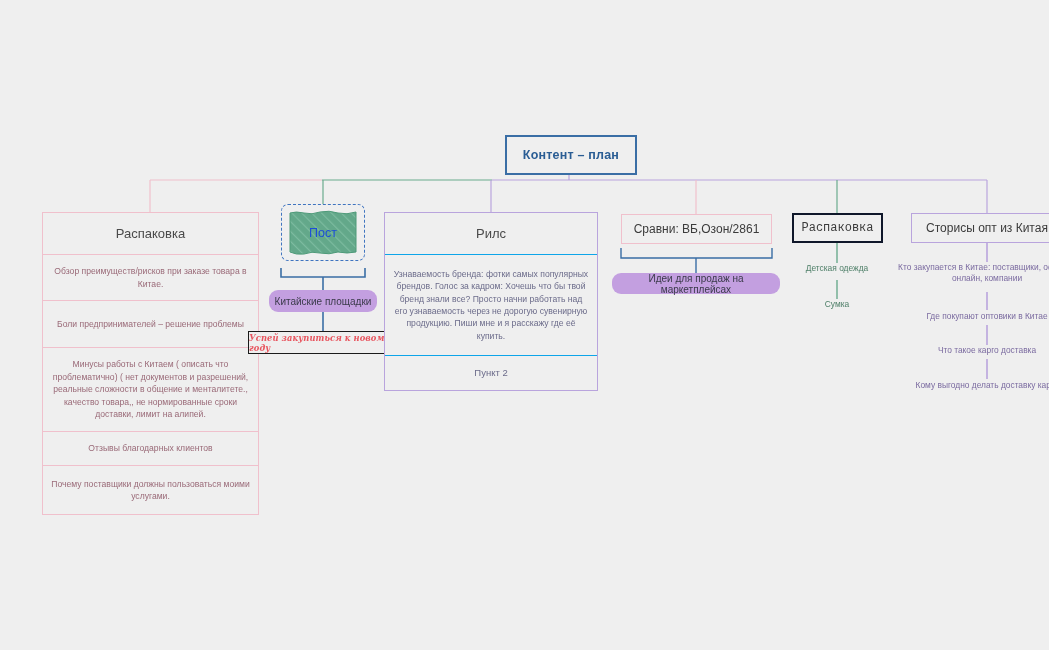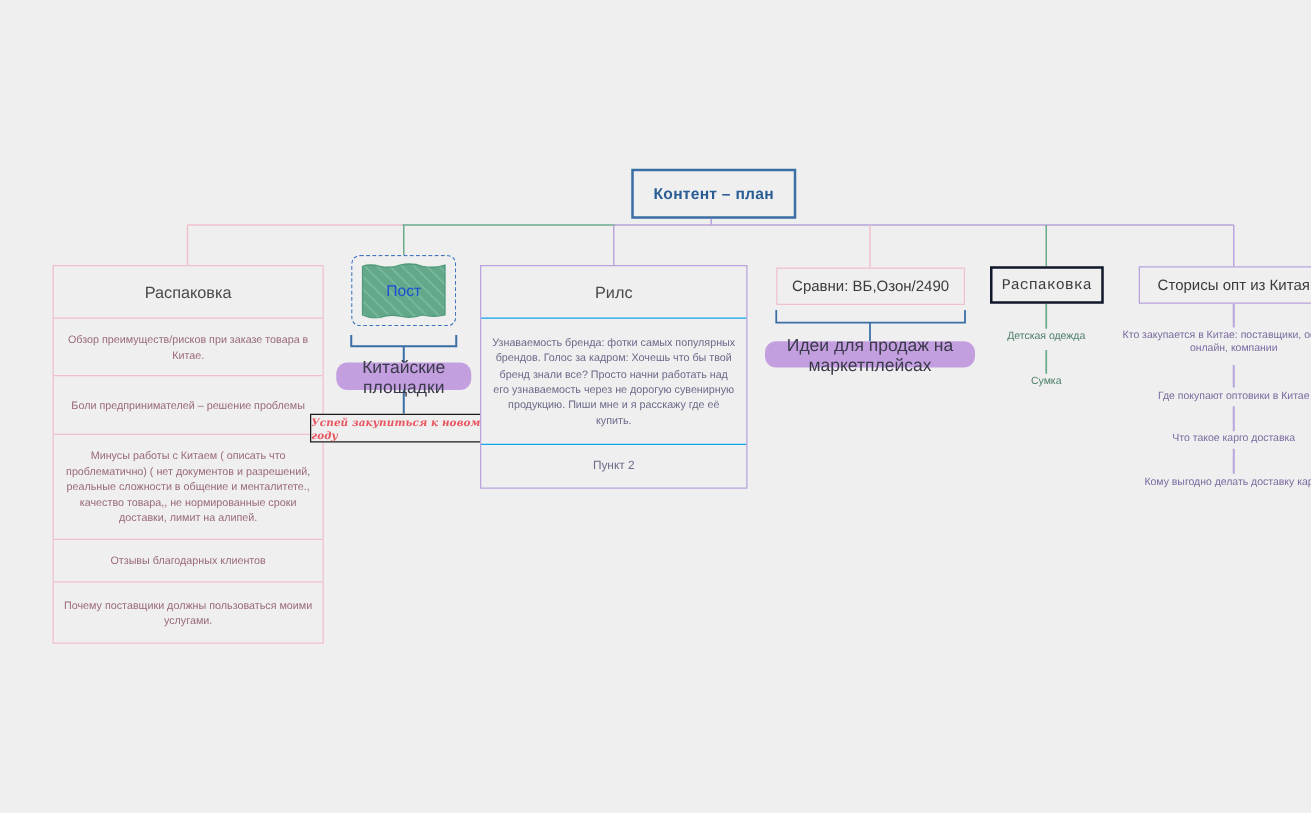--- a/index.html
+++ b/index.html
@@ -50,21 +50,21 @@
     text-align:center;font-size:12px;color:#3b3b3b;
   }
   .box.pink{border:1px solid #f0c0cc;}
   .box.green{border:2px solid #0f172a;font-family:Liberation Mono, monospace;}
   .box.purple{border:1px solid #b9a4dd;}
 
   
   .pill{
     position:absolute;border-radius:9px;background:#c39fe0;
     display:flex;align-items:center;justify-content:center;
-    font-size:14px;color:#3a3a4a;text-align:center;box-sizing:border-box;
+    font-size:10px;color:#3a3a4a;text-align:center;box-sizing:border-box;
   }
 
   
   .leaf{
     position:absolute;text-align:center;line-height:1.35;box-sizing:border-box;
   }
   .leaf.green-t{color:#4e7f68;font-size:8.4px;}
   .leaf.purple-t{color:#7b6ba0;font-size:8.4px;}
 
   
@@ -170,21 +170,21 @@
     <span>Успей закупиться к новому году</span>
   </div>
 
   <div class="card purple" style="left:352px;top:212px;width:214px;">
     <div class="row head" style="height:42px;">Рилс</div>
     <div class="row body" style="height:101px;">Узнаваемость бренда: фотки самых популярных брендов. Голос за кадром: Хочешь что бы твой бренд знали все? Просто начни работать над его узнаваемость через не дорогую сувенирную продукцию. Пиши мне и я расскажу где её купить.</div>
     <div class="row body" style="height:34px;font-size:9.5px;">Пункт 2</div>
   </div>
 
   <div class="box pink" style="left:589px;top:214px;width:151px;height:30px;">
-    <span>Сравни: ВБ,Озон/2490</span>
+    <span>Сравни: ВБ,Озон/2861</span>
   </div>
   <div class="pill" style="left:580px;top:273px;width:168px;height:21px;">
     <span>Идеи для продаж на маркетплейсах</span>
   </div>
 
   <div class="box green" style="left:760px;top:213px;width:91px;height:30px;">
     <span>Распаковка</span>
   </div>
   <div class="leaf green-t" style="left:745px;top:263px;width:120px;">Детская одежда</div>
   <div class="leaf green-t" style="left:745px;top:299px;width:120px;">Сумка</div>

